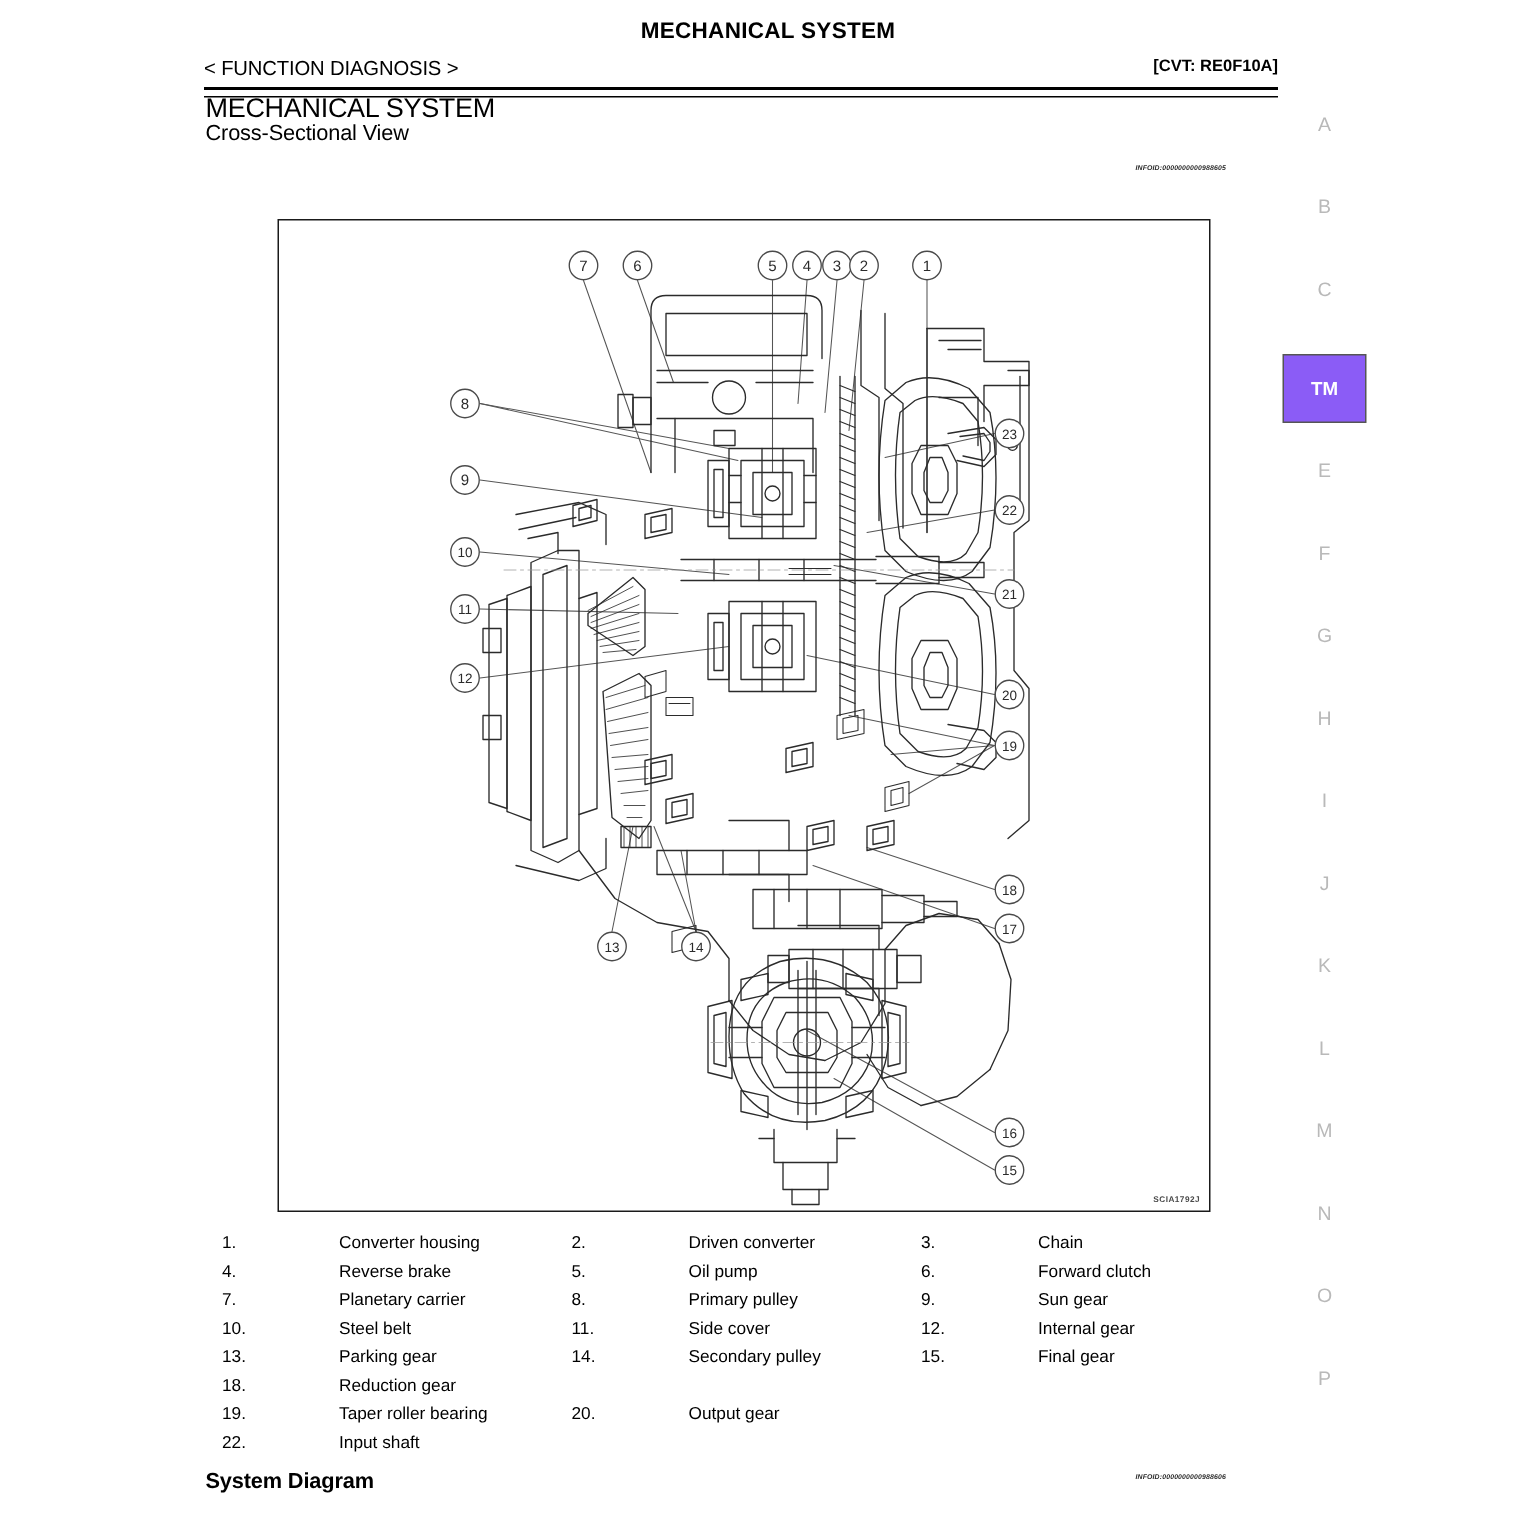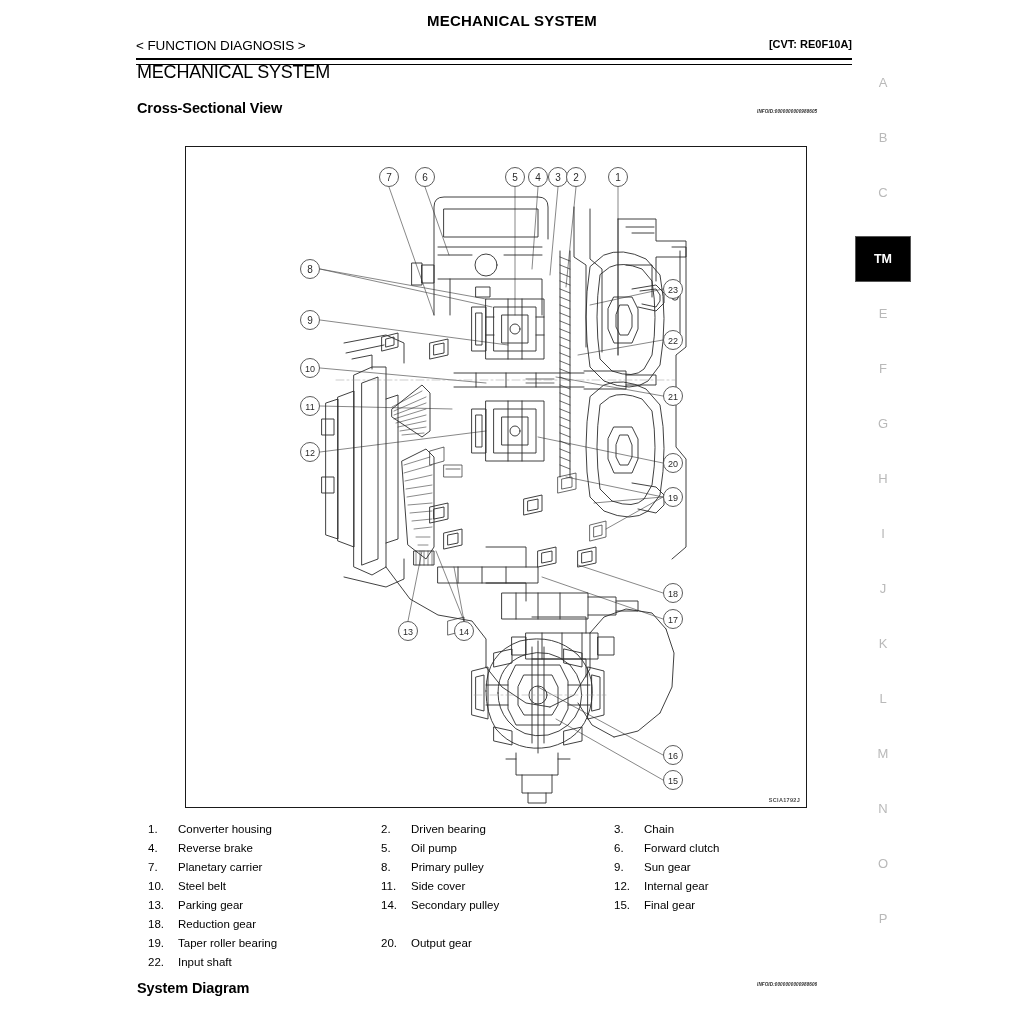--- a/index.html
+++ b/index.html
@@ -62,23 +62,23 @@
   .sec-title {
     position: absolute;
     left: 137px;
     top: 62px;
     font-size: 18px;
     letter-spacing: -.2px;
   }
   .sub-title {
     position: absolute;
     left: 137px;
-    top: 100px;
+    top: 81px;
     font-size: 14.5px;
-    font-weight: bold;
+    font-weight: normal;
     letter-spacing: -.1px;
   }
   .infoid {
     position: absolute;
     font-size: 4.6px;
     font-style: italic;
     font-weight: bold;
     color: #2a2a2a;
     letter-spacing: .1px;
     white-space: nowrap;
@@ -107,21 +107,21 @@
     position: absolute;
     left: 0;
     width: 54px;
     height: 22px;
     text-align: center;
     font-size: 13px;
     color: #b9b9b9;
     line-height: 22px;
   }
   .tab.active {
-    background: #000000;
+    background: #8b5cf6;
     color: #ffffff;
     font-weight: bold;
     font-size: 12.5px;
     height: 44px;
     line-height: 44px;
     box-shadow: 0 0 0 1px #555;
   }
 
   
   .figure {
@@ -160,21 +160,21 @@
     width: 233px;
     display: flex;
     font-size: 11.5px;
     line-height: 19px;
   }
   .legend-num {
     width: 30px;
     text-align: left;
     flex: 0 0 30px;
   }
-  .legend-label { flex: 1 1 auto; }
+  .legend-label { flex: 1 1 auto; margin-left: 48px; }
   .legend-cell.empty .legend-num { visibility: hidden; }
 </style>
 </head>
 <body>
 
 <div class="page-title">MECHANICAL SYSTEM</div>
 
 <div class="hdr-row">
   <span class="hdr-left">&lt; FUNCTION DIAGNOSIS &gt;</span>
   <span class="hdr-right">[CVT: RE0F10A]</span>
@@ -534,21 +534,21 @@
 </div>
 
 <div class="legend">
     <div class="legend-row">
       <div class="legend-cell">
         <span class="legend-num">1.</span>
         <span class="legend-label">Converter housing</span>
       </div>
       <div class="legend-cell">
         <span class="legend-num">2.</span>
-        <span class="legend-label">Driven bearing</span>
+        <span class="legend-label">Driven converter</span>
       </div>
       <div class="legend-cell">
         <span class="legend-num">3.</span>
         <span class="legend-label">Chain</span>
       </div>
     </div>
     <div class="legend-row">
       <div class="legend-cell">
         <span class="legend-num">4.</span>
         <span class="legend-label">Reverse brake</span>

